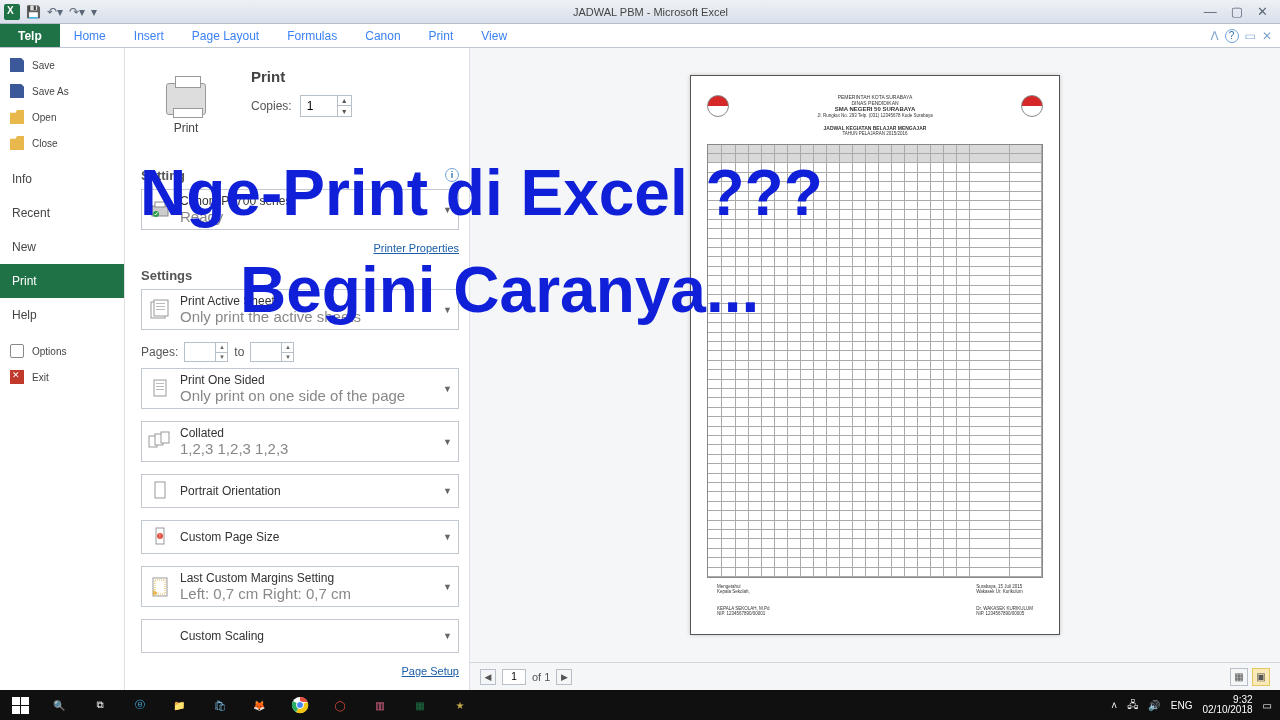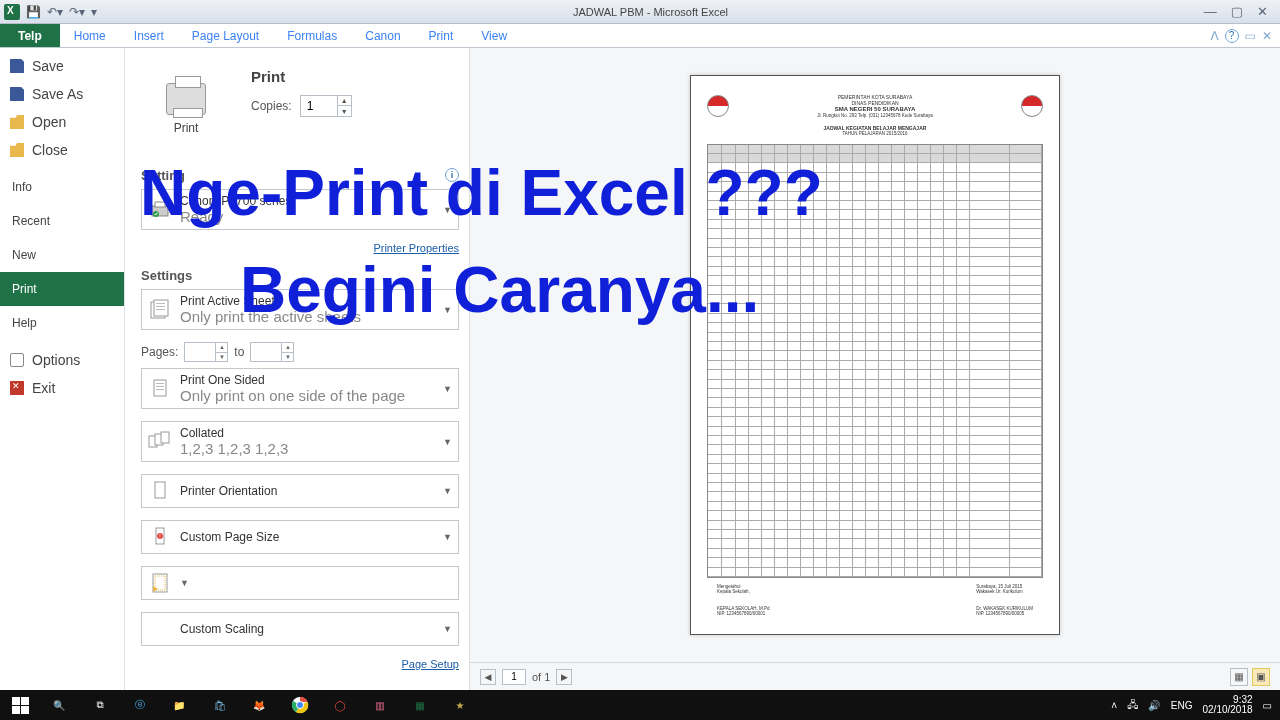--- a/index.html
+++ b/index.html
@@ -19,21 +19,21 @@
 .ribbon-tabs .tab { padding: 0 14px; display: flex; align-items: center; color: #3b82f6; cursor: pointer; }
 .ribbon-tabs .tab.file { background: #1f7246; color: #fff; font-weight: 600; padding: 0 18px; }
 .ribbon-tabs .right-icons { margin-left: auto; display: flex; align-items: center; gap: 6px; padding-right: 8px; color: #6fa3d7; font-size: 12px; }
 .ribbon-tabs .right-icons .q { width:14px; height:14px; border:1px solid #6fa3d7; border-radius:50%; display:flex; align-items:center; justify-content:center; font-size:10px; color:#2f6fb0; }
 
 
 .main { display: flex; height: calc(100% - 24px - 24px - 30px); }
 
 
 .leftnav { width: 125px; background: #fff; border-right: 1px solid #dcdfe3; display:flex; flex-direction:column; padding-top:4px; }
-.leftnav .item { display:flex; align-items:center; gap:8px; padding:6px 10px; font-size:14px; color:#444; cursor:pointer; }
+.leftnav .item { display:flex; align-items:center; gap:8px; padding:6px 10px; font-size:10px; color:#444; cursor:pointer; }
 .leftnav .item.icon-item .ic { width:14px; height:14px; }
 .leftnav .item.sel { background:#1f7246; color:#fff; position:relative; }
 .leftnav .item.sel::after { content:""; position:absolute; right:-7px; top:50%; transform:translateY(-50%); border:7px solid transparent; border-left-color:#1f7246; }
 .leftnav .spacer { height:6px; }
 .leftnav .plain { padding:10px 12px; font-size:12px; color:#444; cursor:pointer; }
 .ic-save { background:#3b5998; clip-path: polygon(0 0,80% 0,100% 20%,100% 100%,0 100%); }
 .ic-saveas { background:#3b5998; clip-path: polygon(0 0,80% 0,100% 20%,100% 100%,0 100%); position:relative; }
 .ic-open { background:#e8b84c; clip-path: polygon(0 20%,40% 20%,50% 0,100% 0,100% 100%,0 100%); }
 .ic-close { background:#e8b84c; clip-path: polygon(0 20%,40% 20%,50% 0,100% 0,100% 100%,0 100%); }
 .ic-opt { width:14px; height:14px; border:1px solid #888; border-radius:2px; background:#fff; }
@@ -301,21 +301,21 @@
       <div class="caret">▼</div>
     </div>
 
     <div class="combo slim">
       <div class="cicon">
           <svg width="18" height="22">
             <rect x="4" y="2" width="10" height="16" fill="#fff" stroke="#999"></rect>
           </svg>
         </div>
       <div class="ctext">
-          <div class="t1">Printer Orientation</div>
+          <div class="t1">Portrait Orientation</div>
         </div>
       <div class="caret">▼</div>
     </div>
 
     <div class="combo slim">
       <div class="cicon">
           <svg width="18" height="22">
             <rect x="5" y="2" width="8" height="16" fill="#fff" stroke="#999"></rect>
             <circle cx="9" cy="10" r="3" fill="#e74c3c"></circle>
             <text x="9" y="12" font-size="5" text-anchor="middle" fill="#fff">!</text>
@@ -327,20 +327,24 @@
       <div class="caret">▼</div>
     </div>
 
     <div class="combo">
       <div class="cicon">
           <svg width="20" height="22">
             <rect x="3" y="2" width="14" height="18" fill="#fff" stroke="#999"></rect>
             <rect x="5" y="4" width="10" height="14" fill="none" stroke="#e8b84c" stroke-dasharray="1 1"></rect>
             <polygon points="3,14 8,17 3,20" fill="#e8b84c"></polygon>
           </svg>
+        </div>
+      <div class="ctext">
+          <div class="t1">Last Custom Margins Setting</div>
+          <div class="t2">Left:  0,7 cm    Right:  0,7 cm</div>
         </div>
       <div class="caret">▼</div>
     </div>
 
     <div class="combo slim">
       <div class="cicon"></div>
       <div class="ctext">
           <div class="t1">Custom Scaling</div>
         </div>
       <div class="caret">▼</div>

